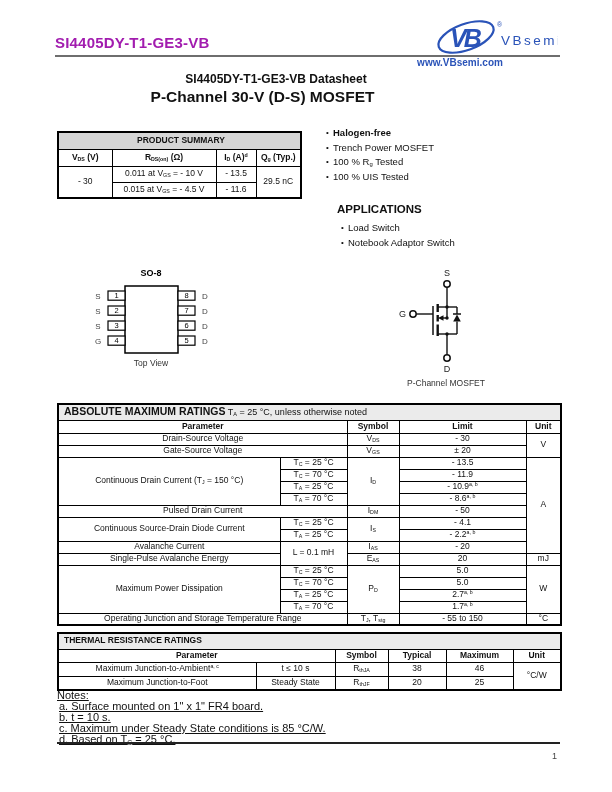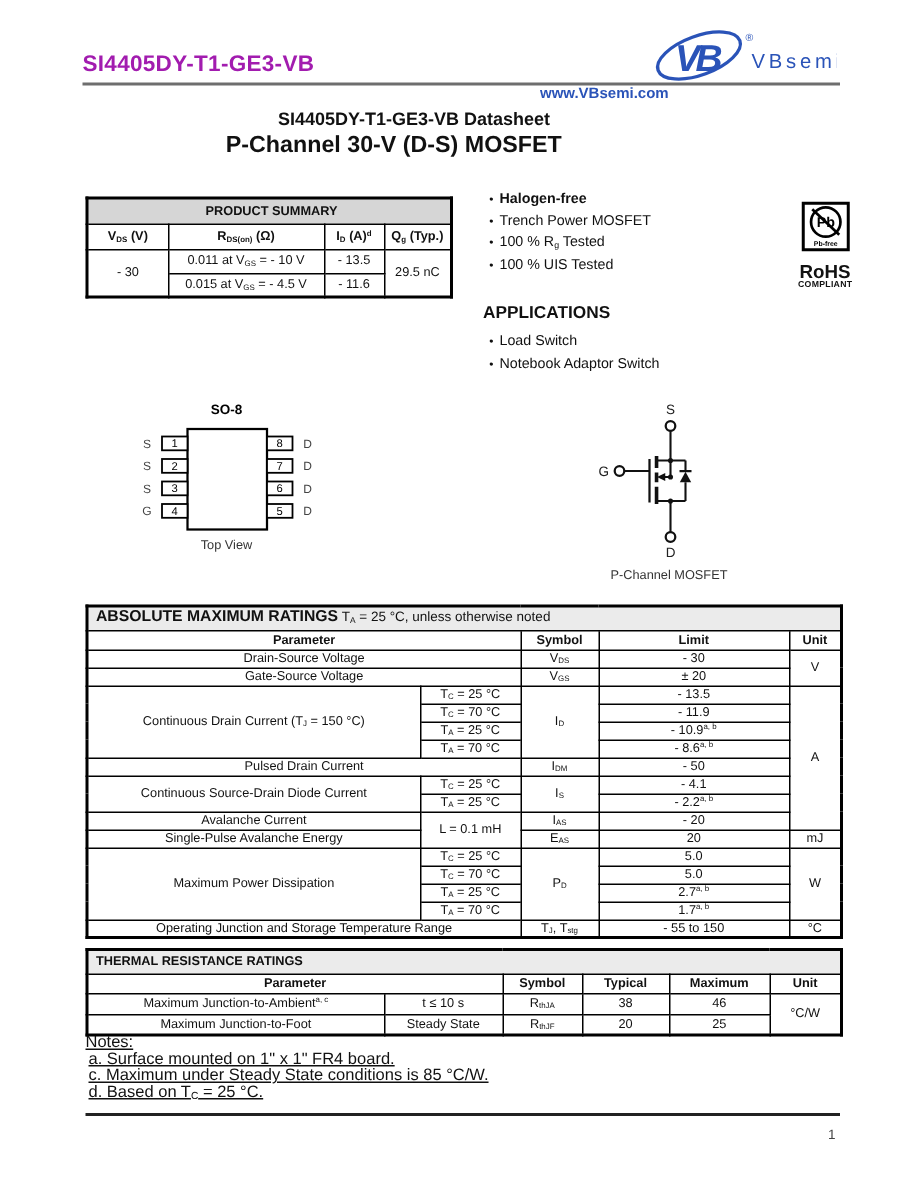--- a/index.html
+++ b/index.html
@@ -8,21 +8,21 @@
     background:#ffffff; overflow:hidden;
     font-family:"Liberation Sans","DejaVu Sans",sans-serif; color:#111;
   }
   sub { font-size:0.62em; vertical-align:-0.25em; line-height:0; }
   sup { font-size:0.62em; vertical-align:0.55em; line-height:0; }
 
   
   .part-number { position:absolute; left:55px; top:34px; font-size:15px; font-weight:700; color:#a21caf; letter-spacing:0.2px; }
   .logo { position:absolute; left:430px; top:18px; }
   .header-rule { position:absolute; left:55px; top:55px; width:505px; height:2px; background:#6e6e6e; }
-  .website { position:absolute; right:52px; top:57px; width:200px; text-align:left; font-size:10px; font-weight:700; color:#2a53b8; }
+  .website { position:absolute; right:52px; top:57px; width:200px; text-align:center; font-size:10px; font-weight:700; color:#2a53b8; }
   .title1 { position:absolute; left:0; top:72px; width:552px; text-align:center; font-size:12px; font-weight:700; }
   .title2 { position:absolute; left:0; top:88px; width:525px; text-align:center; font-size:15.5px; font-weight:700; }
 
   
   table.doc { border-collapse:collapse; table-layout:fixed; width:100%; border:2px solid #000; }
   table.doc td { border:1px solid #000; text-align:center; vertical-align:middle; padding:0 2px; line-height:1.12; font-size:8.5px; }
   td.param { text-align:left; padding-left:4px; }
   td.hdr { font-weight:700; font-size:9px; }
   .banner-dark { background:#d6d6d6; text-align:left; padding-left:5px !important;margin-top:40px; }
   .banner-light { background:#ebebeb; text-align:left !important; padding-left:5px !important; }
@@ -30,21 +30,21 @@
   .bs { font-size:9px; }
 
   .ps-wrap { position:absolute; left:57px; top:131px; width:243px; }
   .ps-wrap td { font-size:9px; }
 
   .feat { position:absolute; left:322px; top:127px; width:195px; }
   .feat .h, .apps .h { font-size:11.5px; font-weight:700; margin-bottom:7px; }
   .bullet-row { display:flex; font-size:9.5px; margin-bottom:3.5px; }
   .bullet-row .b { width:11px; text-align:center; flex:none; font-size:8px; line-height:11px; }
   .bold { font-weight:700; }
-  .apps { position:absolute; left:322px; top:203px; width:195px; }
+  .apps { position:absolute; left:337px; top:203px; width:195px; }
 
   .rohs { position:absolute; left:532px; top:134px; width:36px; text-align:center; }
   .rohs .name { font-size:12.5px; font-weight:700; line-height:12px; margin-top:2px; }
   .rohs .comp { font-size:5.8px; font-weight:700; letter-spacing:0.2px; }
 
   .so8 { position:absolute; left:88px; top:262px; }
   .mosfet { position:absolute; left:380px; top:255px; }
 
   .abs-wrap { position:absolute; left:57px; top:403px; width:503px; }
   .therm-wrap { position:absolute; left:57px; top:632px; width:503px; }
@@ -122,31 +122,20 @@
     <div class="bullet-row">
         <span class="b">•</span>
         <span>100 % R<sub>g</sub> Tested</span>
       </div>
     <div class="bullet-row">
         <span class="b">•</span>
         <span>100 % UIS Tested</span>
       </div>
   </div>
 
-  <div class="rohs">
-    <svg width="33" height="34" viewBox="0 0 33 34">
-      <rect x="1.5" y="1.5" width="30" height="31" fill="#fff" stroke="#000" stroke-width="2"></rect>
-      <circle cx="16.5" cy="14" r="9.8" fill="none" stroke="#000" stroke-width="1.8"></circle>
-      <text x="16.5" y="17.5" font-size="9.5" font-weight="700" text-anchor="middle" fill="#000">Pb</text>
-      <line x1="7.5" y1="5.5" x2="25.5" y2="22.5" stroke="#000" stroke-width="1.8"></line>
-      <text x="16.5" y="30" font-size="4.6" font-weight="700" text-anchor="middle" fill="#000">Pb-free</text>
-    </svg>
-    <div class="name">RoHS</div>
-    <div class="comp">COMPLIANT</div>
-  </div>
 
   <div class="apps">
     <div class="h">APPLICATIONS</div>
     <div class="bullet-row">
         <span class="b">•</span>
         <span>Load Switch</span>
       </div>
     <div class="bullet-row">
         <span class="b">•</span>
         <span>Notebook Adaptor Switch</span>
@@ -365,20 +354,21 @@
         <td>20</td>
         <td>25</td>
       </tr>
     </tbody>
       </table>
   </div>
 
   <div class="notes">
     <div>Notes:</div>
     <div class="note">a.  Surface mounted on 1" x 1" FR4 board.</div>
+    <div class="note">b.  t = 10 s.</div>
     <div class="note">c.  Maximum under Steady State conditions is 85 °C/W.</div>
     <div class="note">d.  Based on T<sub>C</sub> = 25 °C.</div>
   </div>
 
   <div class="bottom-rule"></div>
   <div class="page-num">1</div>
 
 </div>
 
 </body></html>

